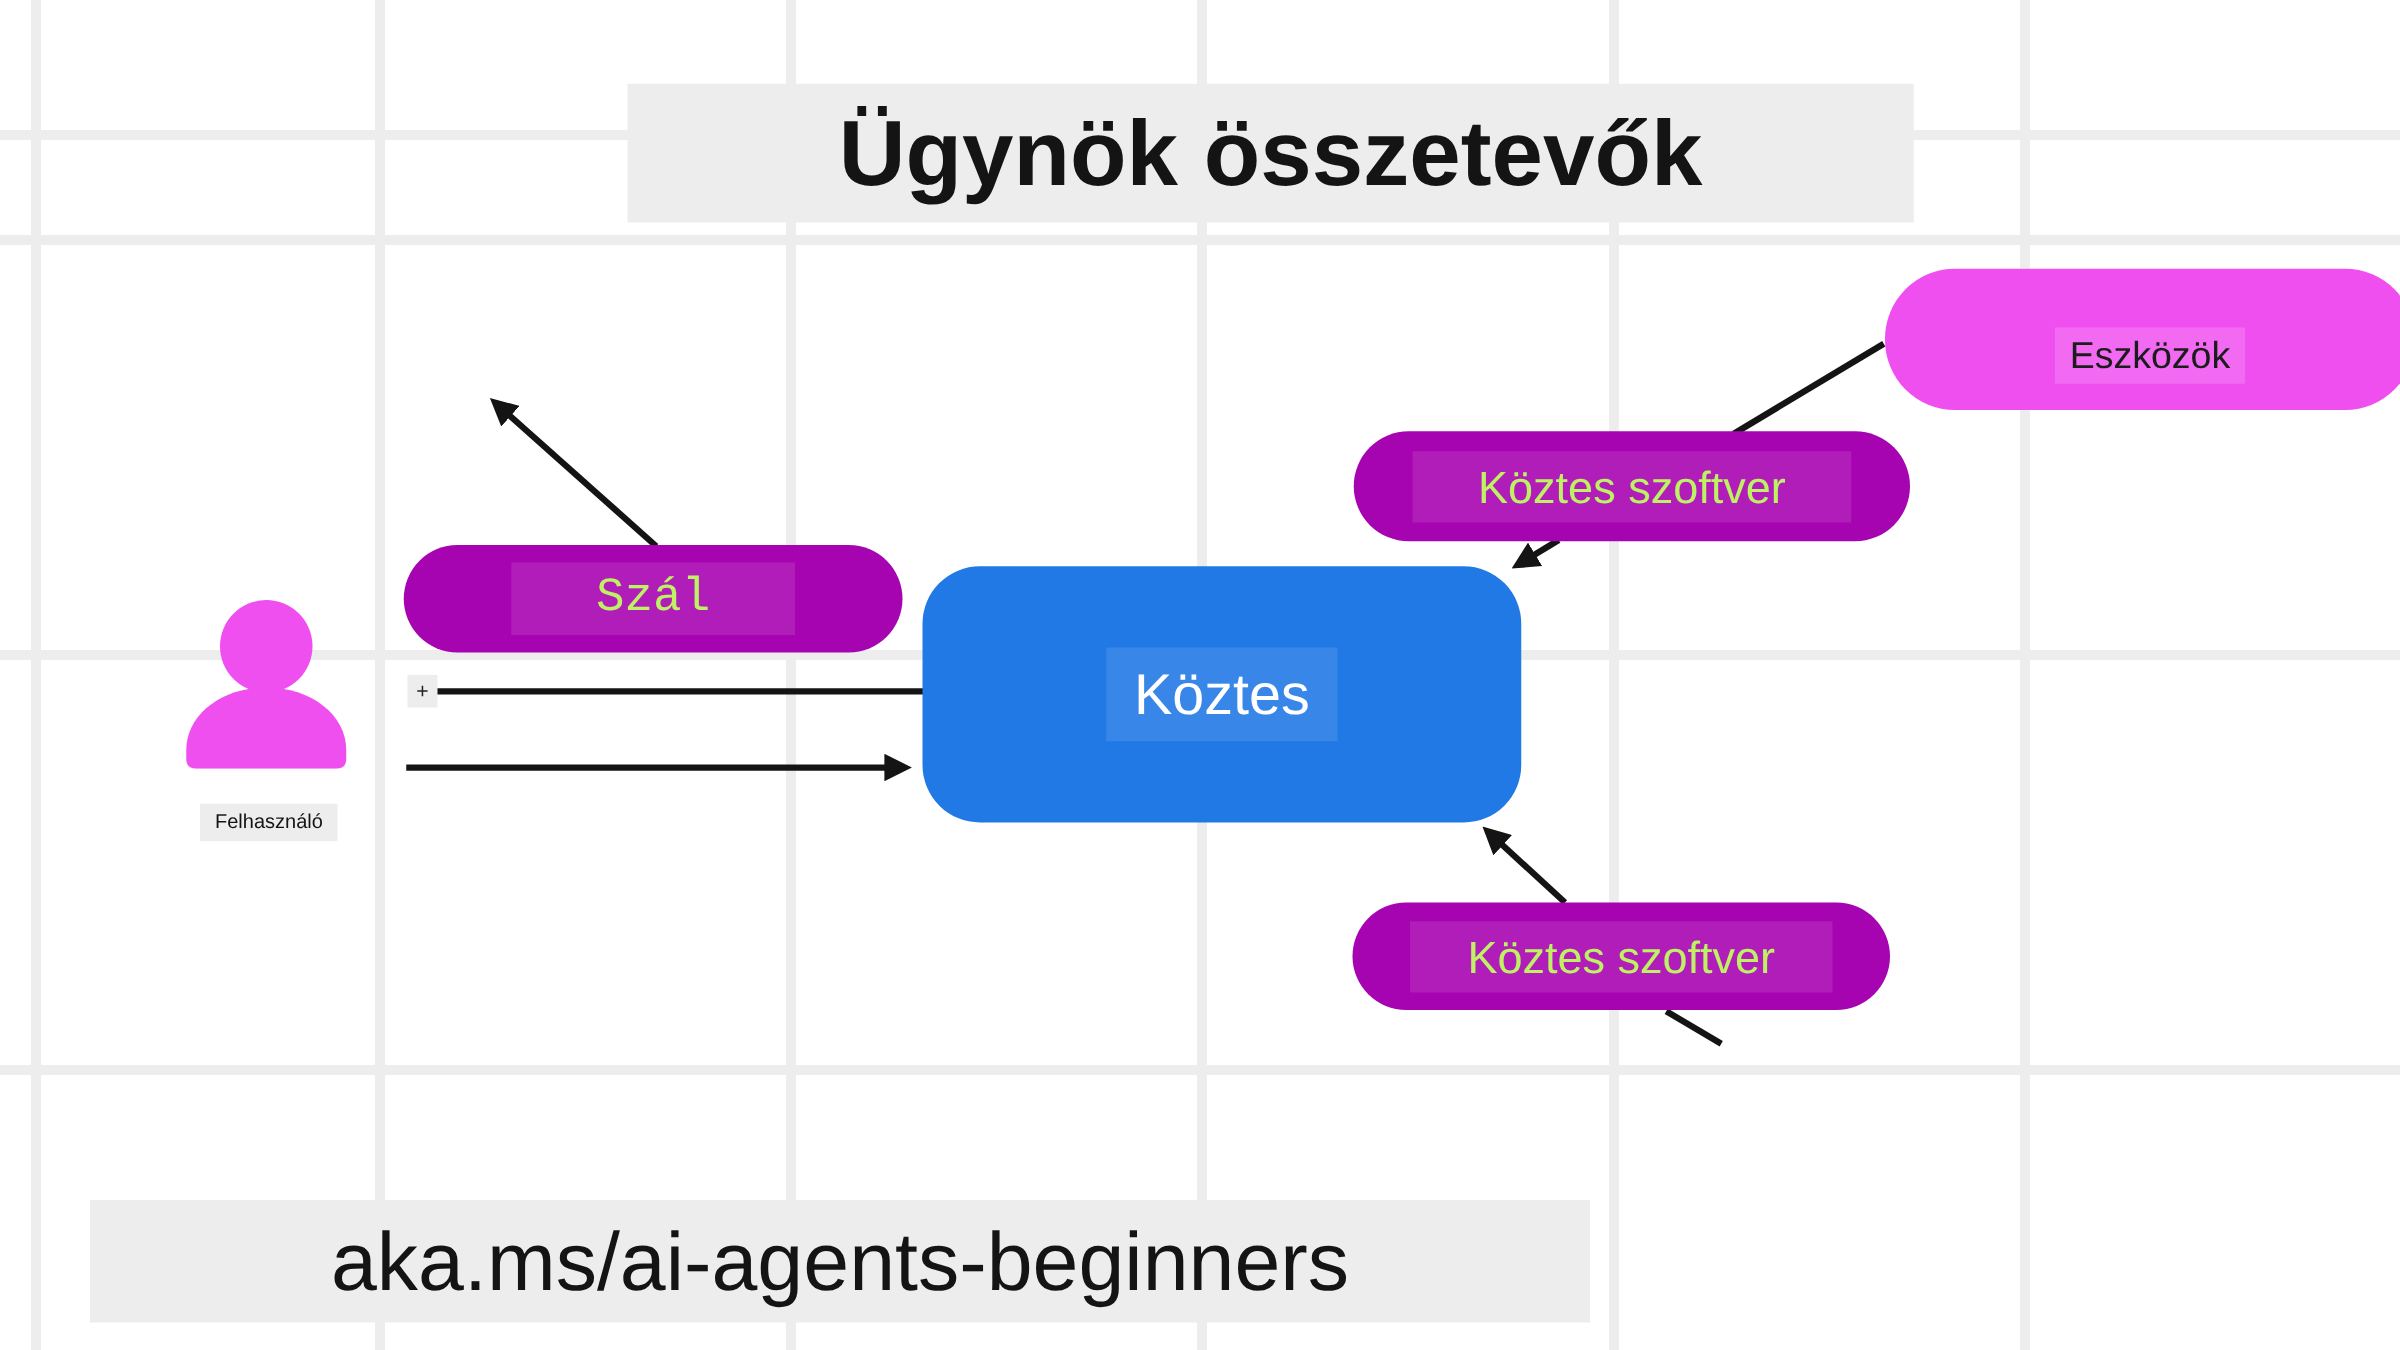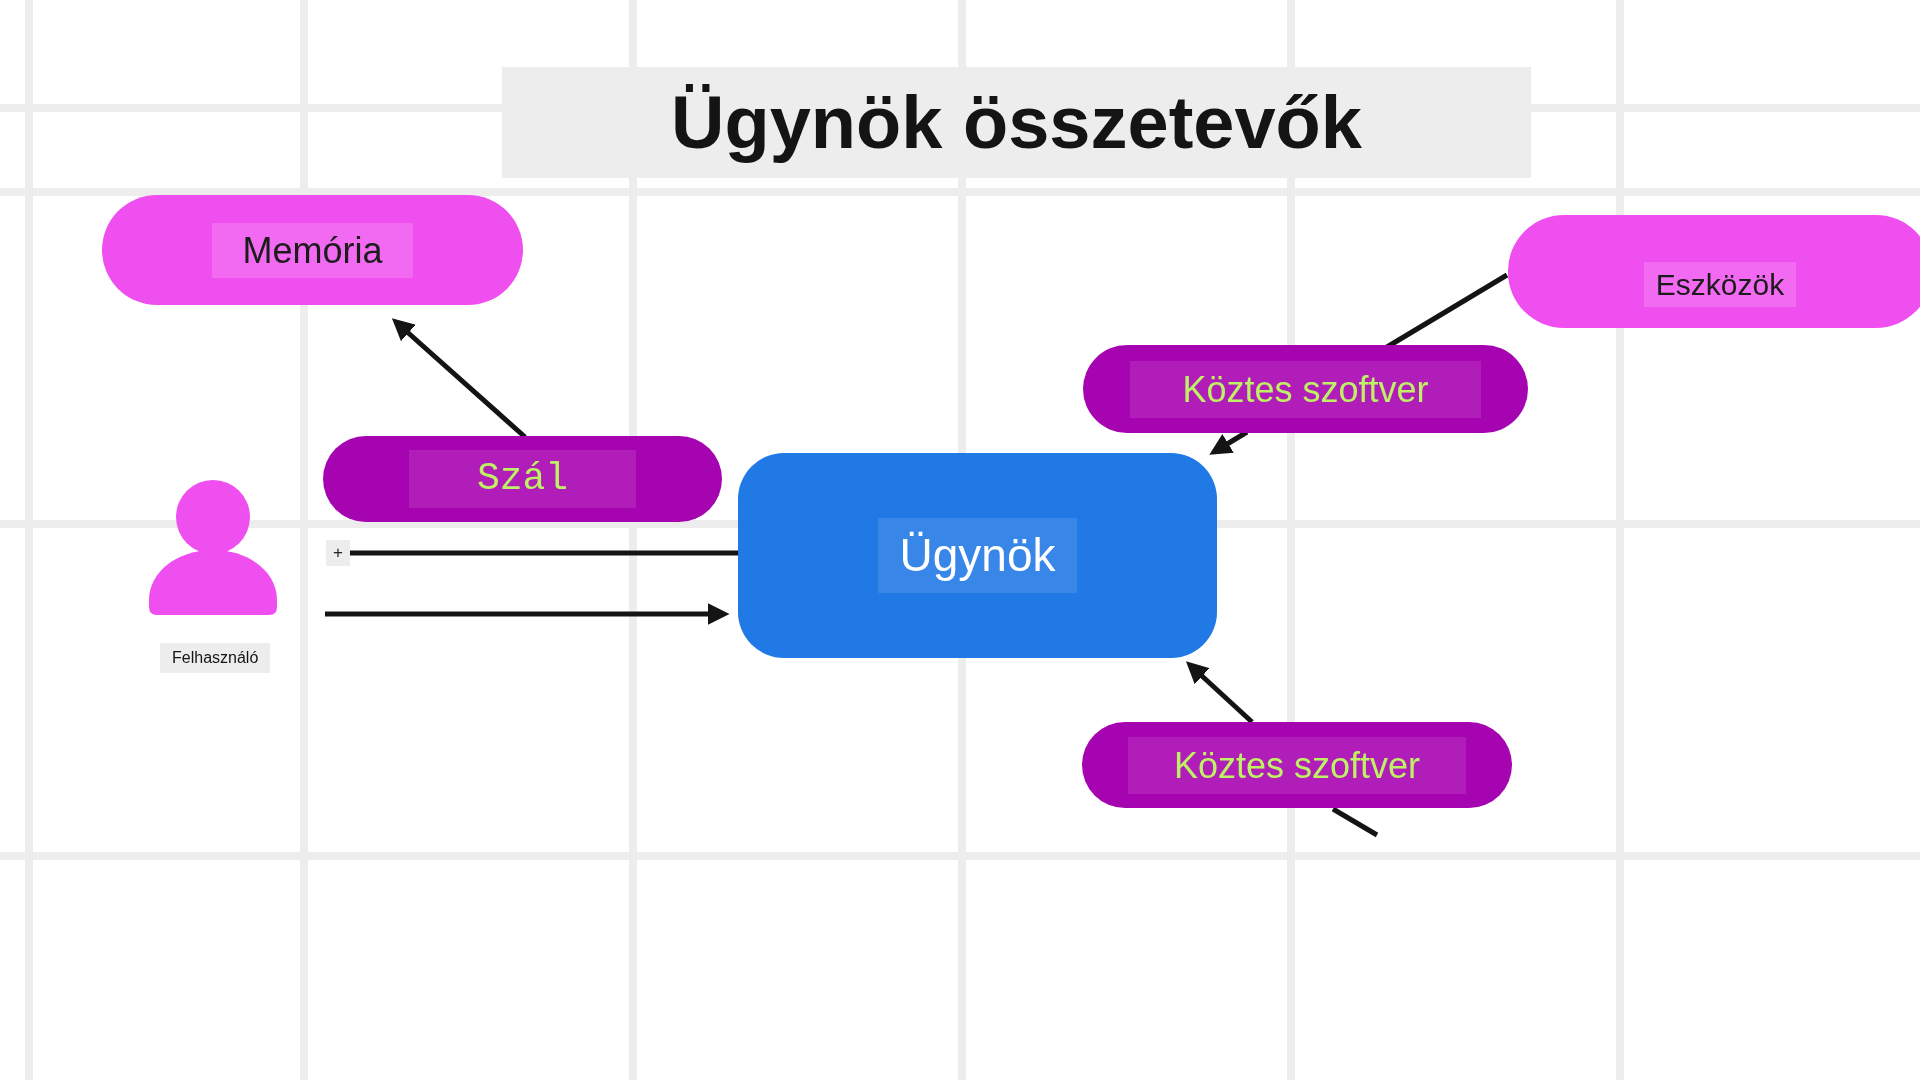--- a/index.html
+++ b/index.html
@@ -43,47 +43,45 @@
     <line x1="1507" y1="275" x2="1387" y2="347" stroke="#141414" stroke-width="5"></line>
     <line x1="1247" y1="432" x2="1214" y2="452" stroke="#141414" stroke-width="5" marker-end="url(#ah)"></line>
     <line x1="345" y1="553" x2="739" y2="553" stroke="#141414" stroke-width="5"></line>
     <line x1="325" y1="614" x2="724" y2="614" stroke="#141414" stroke-width="5" marker-end="url(#ah)"></line>
     <line x1="1252" y1="722" x2="1190" y2="665" stroke="#141414" stroke-width="5" marker-end="url(#ah)"></line>
     <line x1="1333" y1="809" x2="1377" y2="835" stroke="#141414" stroke-width="5"></line>
   </svg>
 
   <div class="grayblock" style="left:502px;top:67px;width:1029px;height:111px;font-size:74px;font-weight:bold;">Ügynök összetevők</div>
 
-  <div class="pill magenta" style="left:102px;top:195px;width:421px;height:110px;border-radius:55px;font-size:36px;">
-    <span class="inner-label" style="padding:5px 30px;">Memória</span>
-  </div>
 
   <div class="pill magenta" style="left:1508px;top:215px;width:424px;height:113px;border-radius:56px;font-size:30px;">
     <span class="inner-label" style="padding:4px 12px;margin-top:26px;">Eszközök</span>
   </div>
 
   <div class="pill purple" style="left:1083px;top:345px;width:445px;height:88px;border-radius:44px;font-size:36px;">
     <span class="inner-label" style="padding:6px 52px;background:rgba(255,255,255,0.10);">Köztes szoftver</span>
   </div>
 
   <div class="pill purple" style="left:323px;top:436px;width:399px;height:86px;border-radius:43px;font-size:38px;font-family:Liberation Mono, monospace;">
     <span class="inner-label" style="padding:5px 68px;background:rgba(255,255,255,0.10);">Szál</span>
   </div>
 
   <div class="pill blue" style="left:738px;top:453px;width:479px;height:205px;border-radius:46px;font-size:46px;">
-    <span class="inner-label" style="padding:9px 22px;background:rgba(255,255,255,0.10);">Ügynök</span>
+    <span class="inner-label" style="padding:9px 22px;background:rgba(255,255,255,0.10);">Köztes</span>
   </div>
 
   <div class="pill purple" style="left:1082px;top:722px;width:430px;height:86px;border-radius:43px;font-size:36px;">
     <span class="inner-label" style="padding:6px 46px;background:rgba(255,255,255,0.10);">Köztes szoftver</span>
   </div>
 
 
   <svg style="position:absolute;left:147px;top:480px;" width="135" height="135" viewBox="0 0 135 135">
     <circle cx="66" cy="37" r="37" fill="#F04FF0"></circle>
     <path d="M66 70 C 30 70 2 92 2 120 L2 127 Q2 135 10 135 L122 135 Q130 135 130 127 L130 120 C 130 92 102 70 66 70 Z" fill="#F04FF0"></path>
   </svg>
   <div class="user-label" style="left:160px;top:643px;padding:6px 12px;font-size:16px;">Felhasználó</div>
 
   <div class="plus-chip" style="left:326px;top:540px;width:24px;height:26px;font-size:17px;">+</div>
 
+  <div class="grayblock" style="left:72px;top:960px;width:1200px;height:98px;font-size:66px;">aka.ms/ai-agents-beginners</div>
 
 </div>
 
 </body></html>

